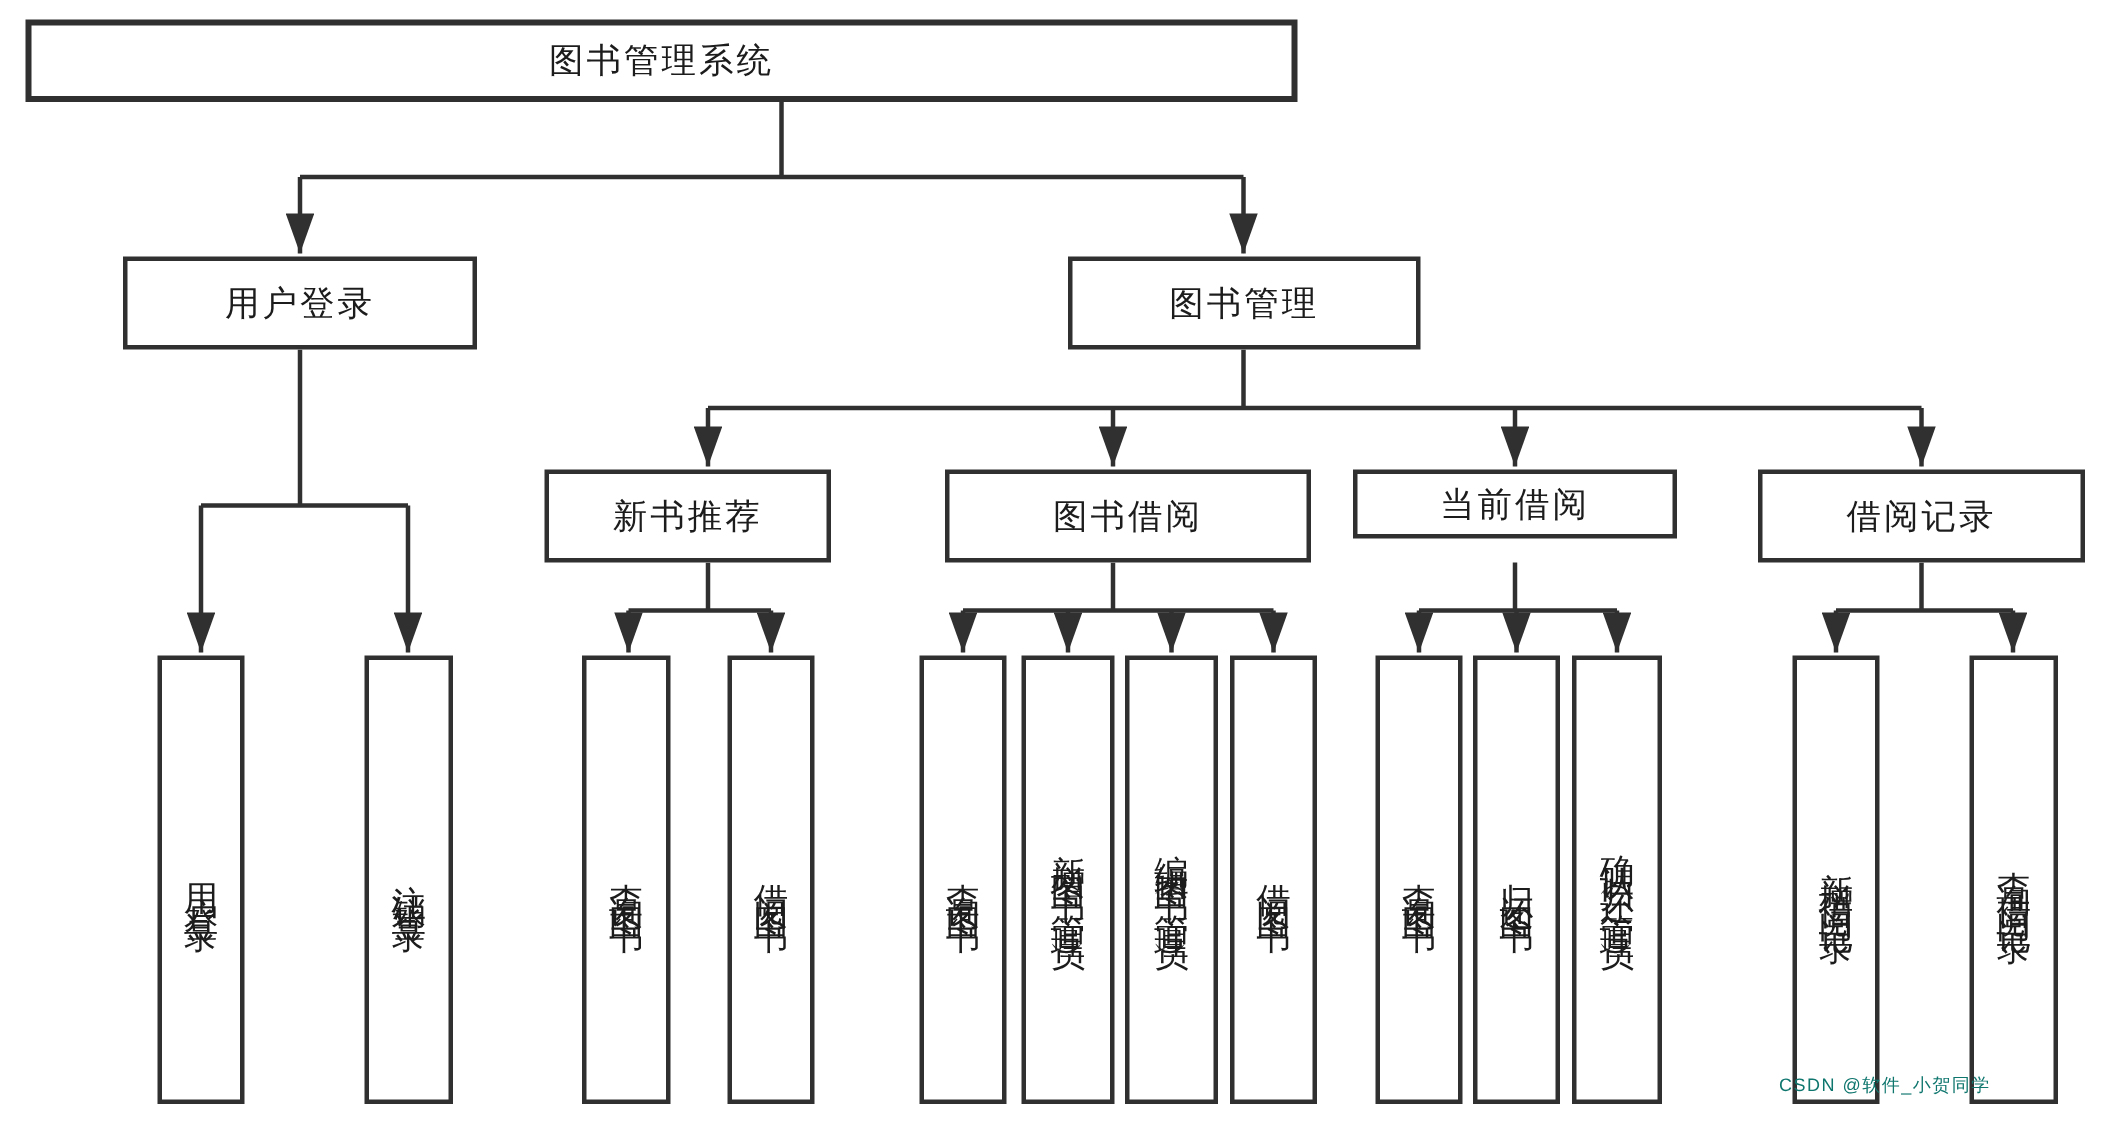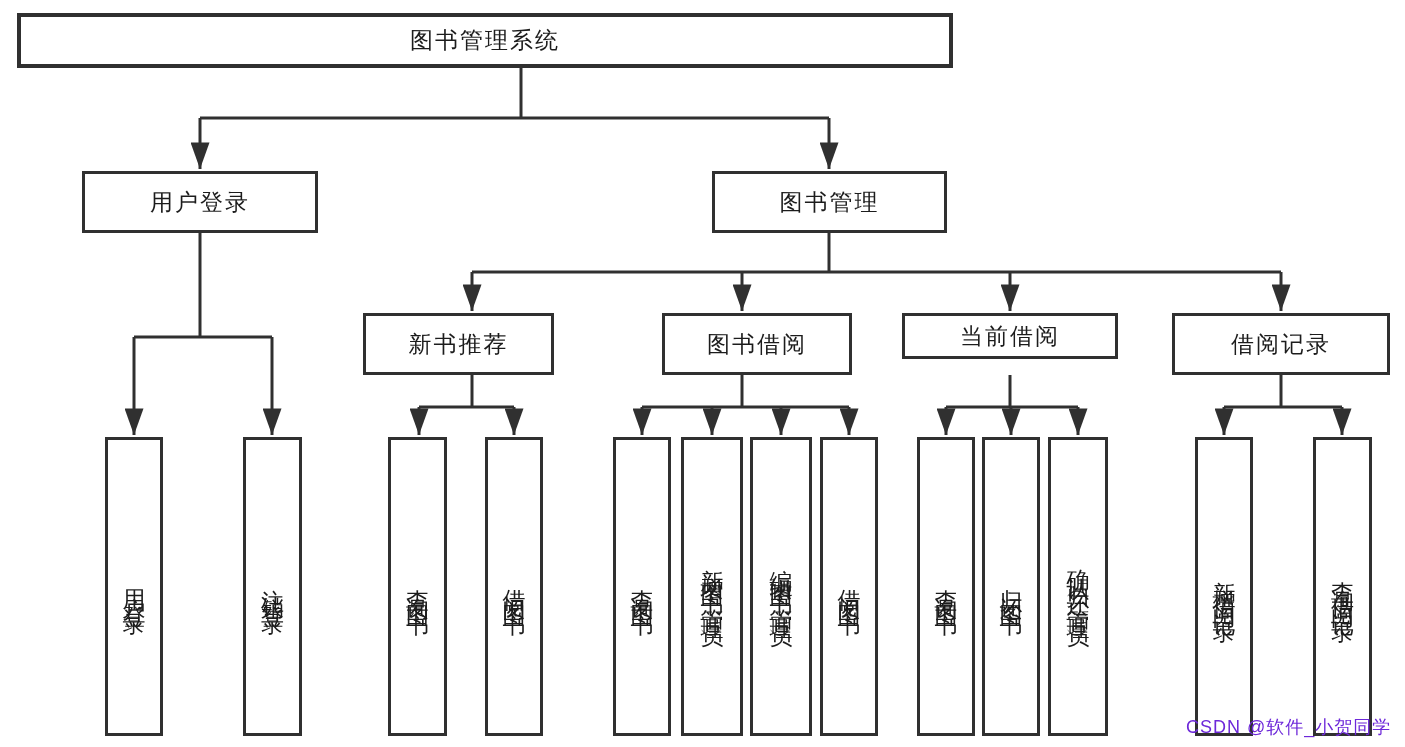--- a/index.html
+++ b/index.html
@@ -13,21 +13,21 @@
     display:flex;align-items:center;justify-content:center;z-index:2;
   }
   .box.root{border-width:4px;}
   .hlabel{font-size:23px;letter-spacing:2px;white-space:nowrap;}
   .leaf .vtext{
     writing-mode:vertical-rl;text-orientation:mixed;
     font-size:23px;letter-spacing:8px;line-height:1;white-space:nowrap;
   }
   .watermark{
     position:absolute;left:1186px;top:715px;z-index:3;
-    font-size:18px;letter-spacing:1px;color:#6d28d9;white-space:nowrap;
+    font-size:12px;letter-spacing:1px;color:#0f766e;white-space:nowrap;
   }
 </style>
 </head>
 <body>
 
 <div class="stage">
 
   <svg class="connectors" width="1405" height="747" viewBox="0 0 1405 747" fill="none" stroke="#303030" stroke-width="3">
     <defs>
       <marker id="ah" viewBox="0 0 14 10" refX="14" refY="5" markerWidth="27" markerHeight="19" markerUnits="userSpaceOnUse" orient="auto">
@@ -83,35 +83,35 @@
     </g>
 
     <g>
       <path d="M1281,375 V407"></path>
       <path d="M1224,407 H1342"></path>
       <path d="M1224,407 V435" marker-end="url(#ah)"></path>
       <path d="M1342,407 V435" marker-end="url(#ah)"></path>
     </g>
   </svg>
 
-  <div class="box root" style="left:17px;top:13px;width:936px;height:55px">
+  <div class="box root" style="left:17px;top:13px;width:848px;height:55px">
     <span class="hlabel">图书管理系统</span>
   </div>
 
   <div class="box" style="left:82px;top:171px;width:236px;height:62px">
     <span class="hlabel">用户登录</span>
   </div>
   <div class="box" style="left:712px;top:171px;width:235px;height:62px">
     <span class="hlabel">图书管理</span>
   </div>
 
   <div class="box" style="left:363px;top:313px;width:191px;height:62px">
     <span class="hlabel">新书推荐</span>
   </div>
-  <div class="box" style="left:662px;top:313px;width:190px;height:62px">
+  <div class="box" style="left:630px;top:313px;width:244px;height:62px">
     <span class="hlabel">图书借阅</span>
   </div>
   <div class="box" style="left:902px;top:313px;width:216px;height:46px">
     <span class="hlabel">当前借阅</span>
   </div>
   <div class="box" style="left:1172px;top:313px;width:218px;height:62px">
     <span class="hlabel">借阅记录</span>
   </div>
 
   <div class="box leaf" style="left:105px;top:437px;width:58px;height:299px">

